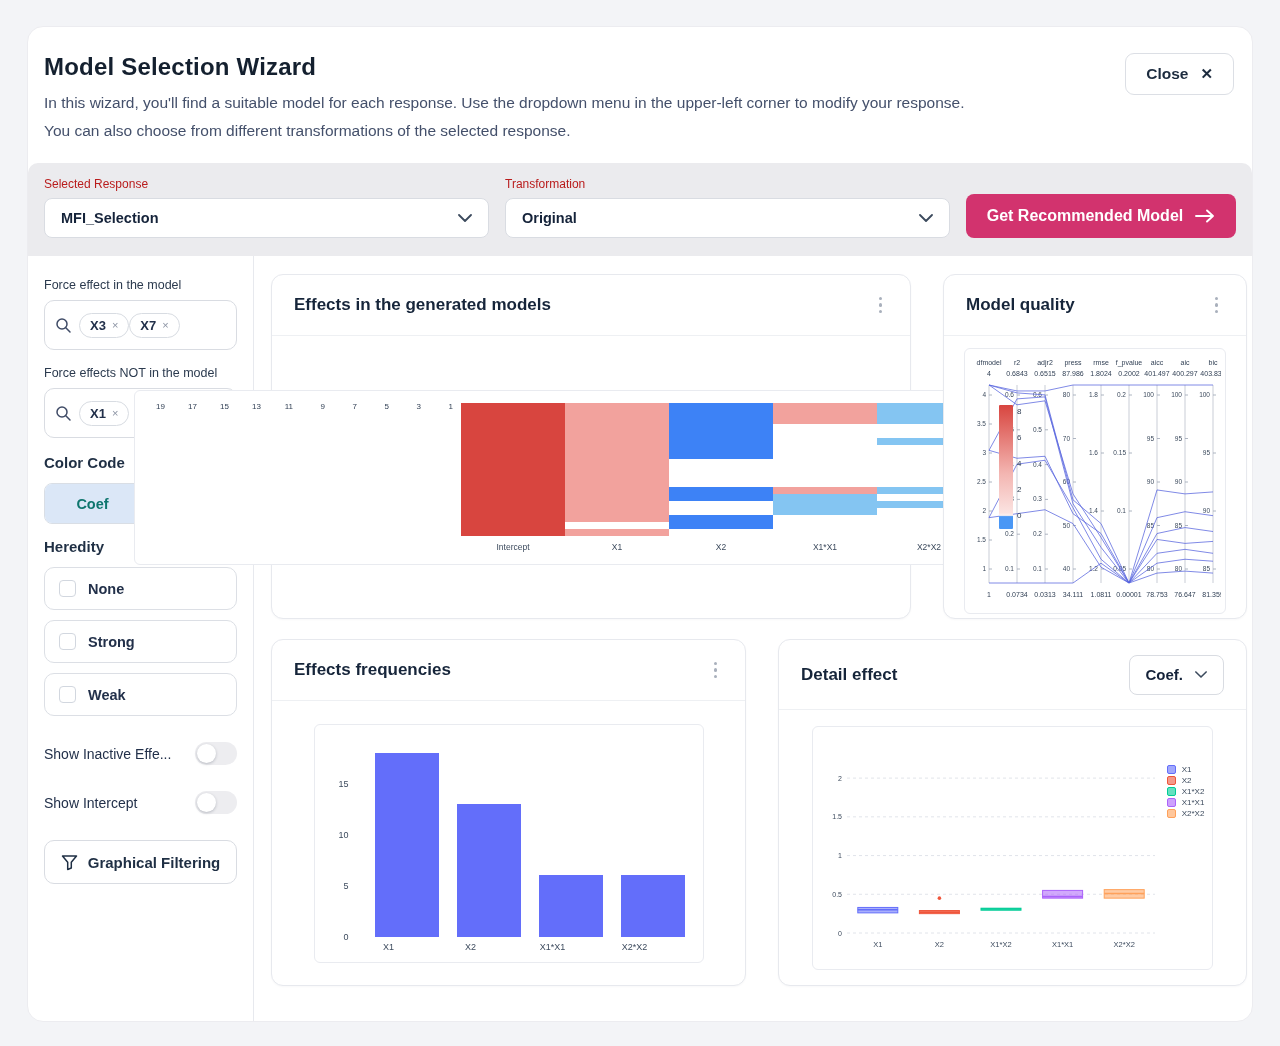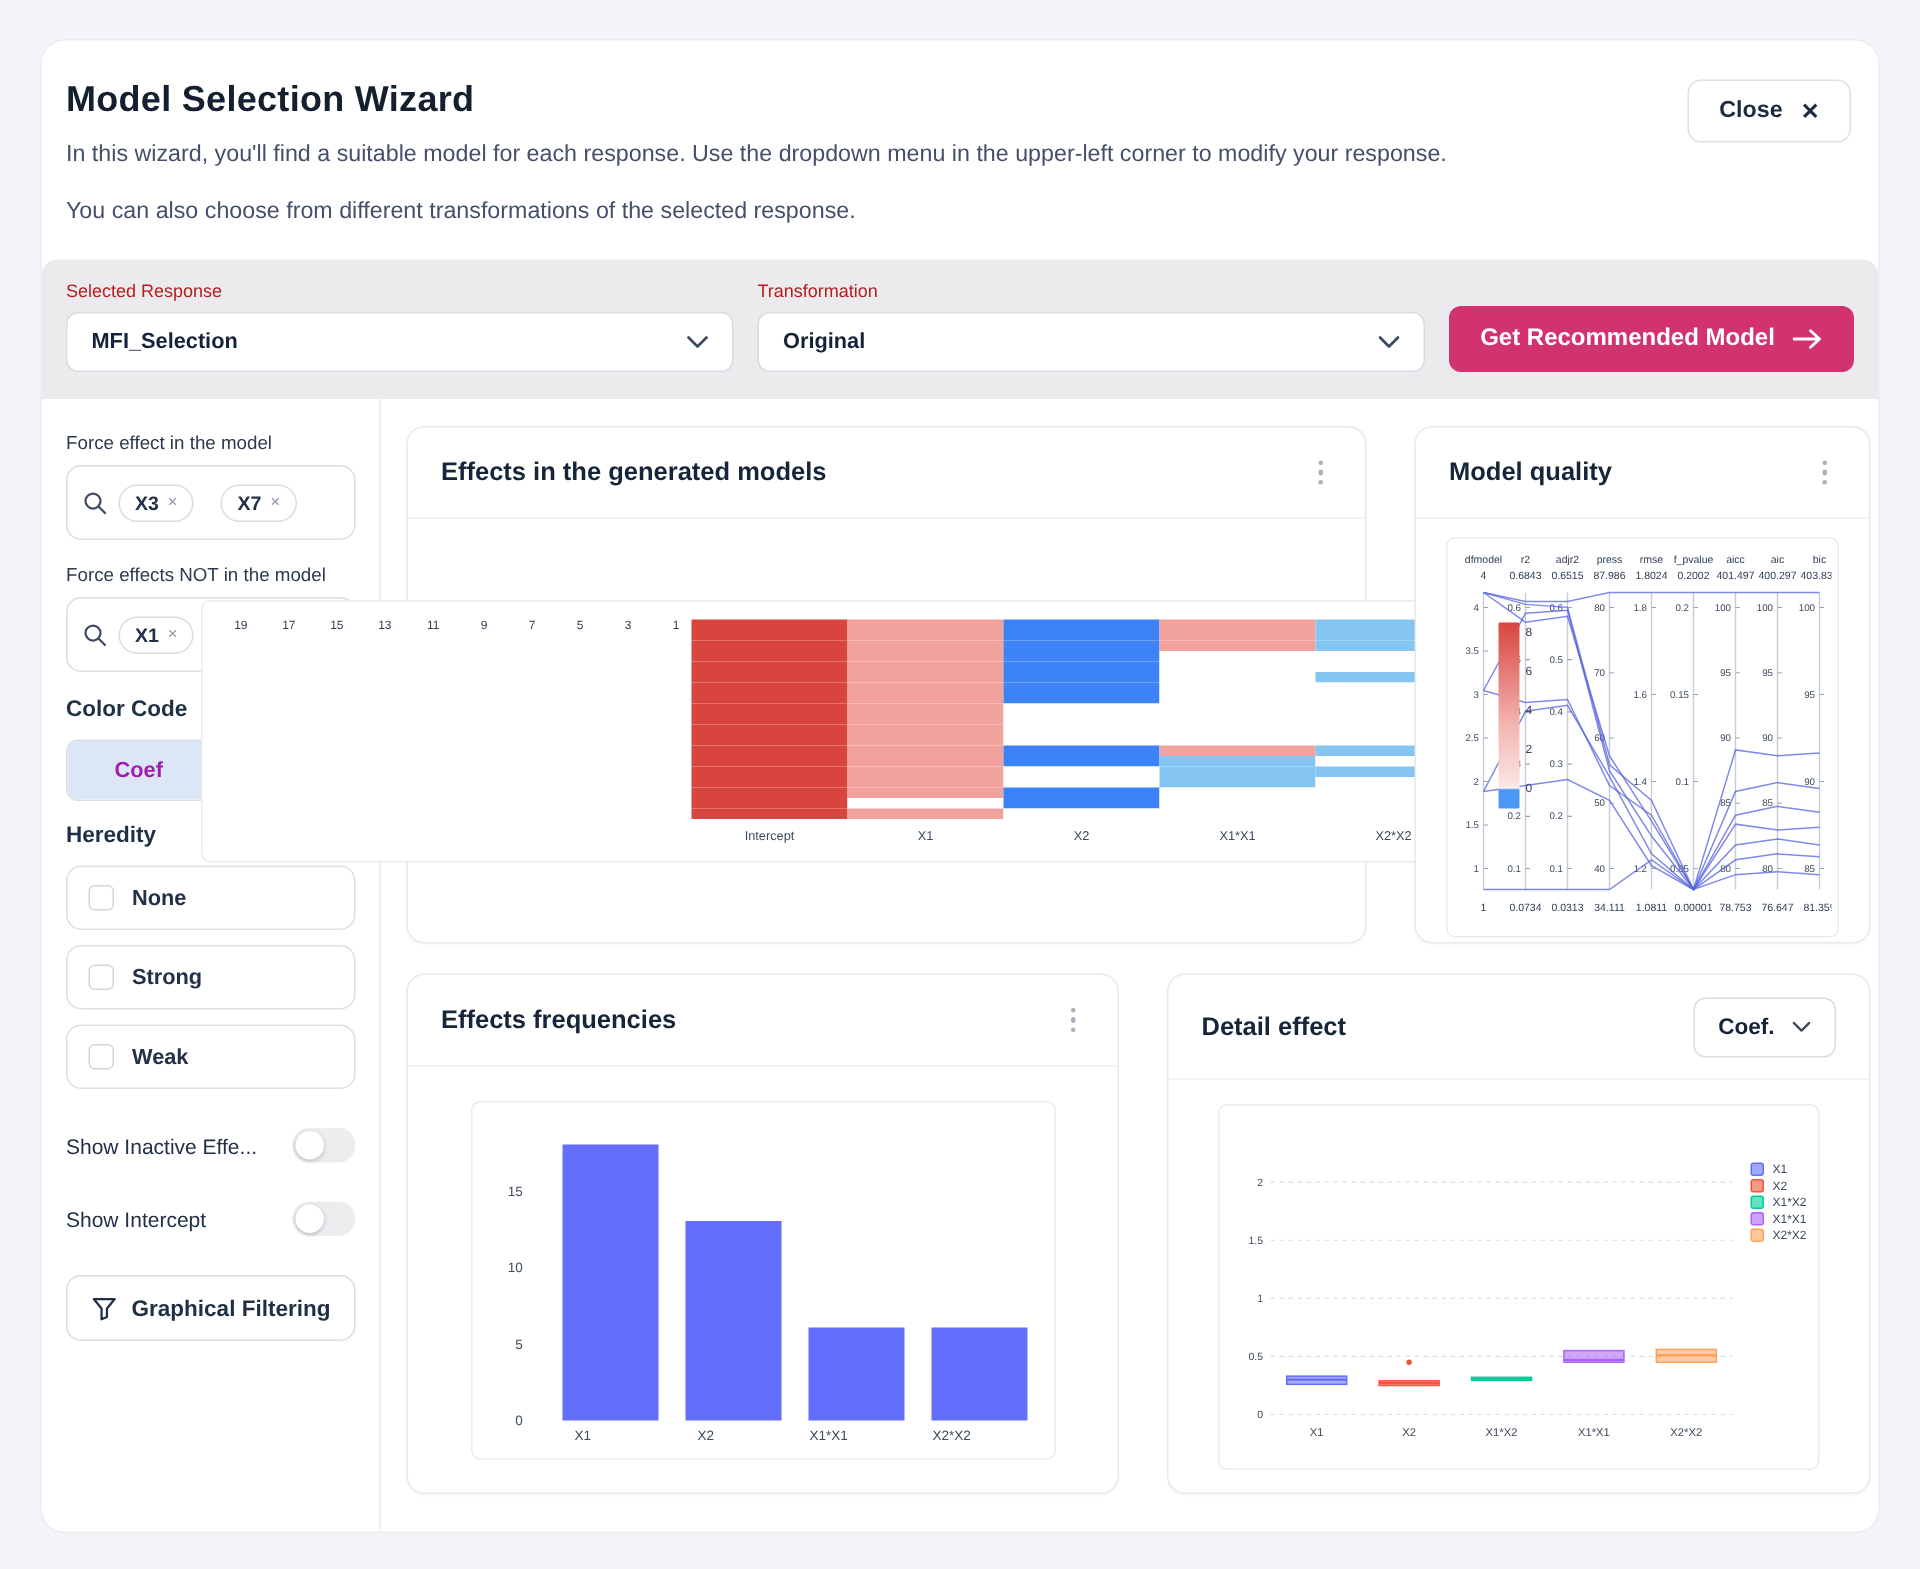--- a/index.html
+++ b/index.html
@@ -75,21 +75,21 @@
     padding:4px 10px; display:inline-flex; align-items:center; gap:6px;
   }
   .chip .chip-x { color:#8b93a3; font-size:11px; font-weight:400; }
   .section-label { font-size:15px; font-weight:600; color:#1f2f44; margin:14px 0 12px; }
   .segmented {
     display:flex; border:1px solid #d9dee5; border-radius:8px; overflow:hidden;
     height:41px; margin-bottom:8px; background:#fff;
   }
   .segmented .seg {
     flex:1; display:flex; align-items:center; justify-content:center;
-    font-size:14.5px; font-weight:600; color:#a21caf; cursor:pointer;
+    font-size:14.5px; font-weight:600; color:#0f766e; cursor:pointer;
   }
   .segmented .seg.active { background:#dbe7f7; }
   .segmented .seg + .seg { border-left:1px solid #d9dee5; }
   .opt-card {
     border:1px solid #dcdfe5; border-radius:10px; background:#fff;
     height:43px; display:flex; align-items:center; gap:12px;
     padding:0 14px; margin-bottom:10px; cursor:pointer;
   }
   .opt-card .cb {
     width:17px; height:17px; border:1.5px solid #d2d7df; border-radius:4px; background:#fff;
@@ -170,21 +170,21 @@
 </style>
 </head>
 <body>
 
 <div class="card">
 
   <div class="card-header">
     <div>
       <h1>Model Selection Wizard</h1>
       <p class="desc">In this wizard, you'll find a suitable model for each response. Use the dropdown menu in the upper-left corner to modify your response.</p>
-      <p class="desc" style="margin-top:12px">You can also choose from different transformations of the selected response.</p>
+      <p class="desc" style="margin-top:2px">You can also choose from different transformations of the selected response.</p>
     </div>
     <button class="close-btn">
       <span>Close</span>
       <span class="x">✕</span>
     </button>
   </div>
 
   <div class="toolbar">
     <div class="field">
       <label>Selected Response</label>
@@ -214,21 +214,21 @@
 
   <div class="content">
 
     <aside class="sidebar">
       <div class="side-label">Force effect in the model</div>
       <div class="chipbox">
         <svg width="17" height="17" viewBox="0 0 17 17">
             <circle cx="7" cy="7" r="5" stroke="#3f4b66" stroke-width="1.5" fill="none"></circle>
             <line x1="10.8" y1="10.8" x2="15" y2="15" stroke="#3f4b66" stroke-width="1.5" stroke-linecap="round"></line>
           </svg>
-        <div style="display:flex;gap:18px">
+        <div style="display:flex;gap:0">
             <span class="chip">
               <span>X3</span>
               <span class="chip-x">×</span>
             </span>
             <span class="chip">
               <span>X7</span>
               <span class="chip-x">×</span>
             </span>
           </div>
       </div>

